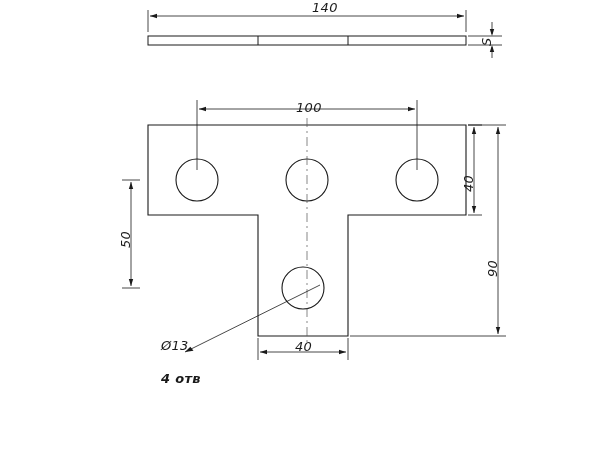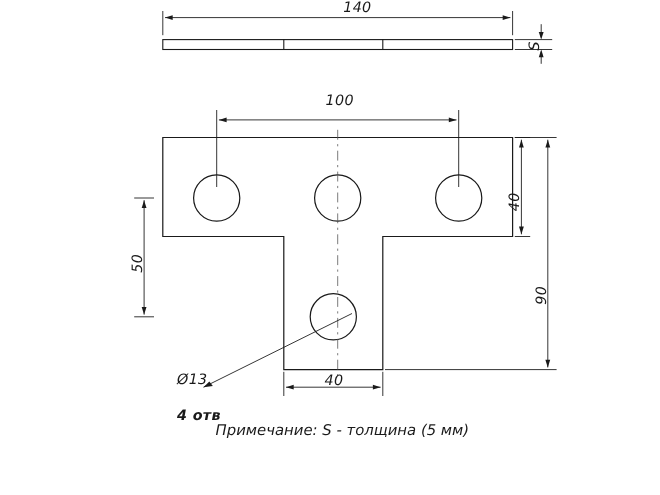--- a/index.html
+++ b/index.html
@@ -135,29 +135,28 @@
         <path d="M185,352 l8.5,-1.2 l-3.2,-4.0 z" fill="#1a1a1a" stroke="none"></path>
       </g>
 
     </g>
   </svg>
 
   <div class="lbl" style="left:296px; top:0px;margin-left:16px;">140</div>
 
   <div class="lbl rot" style="left:479px; top:46px;">S</div>
 
-  <div class="lbl" style="left:296px; top:84px;">100</div>
+  <div class="lbl" style="left:296px; top:100px;">100</div>
 
   <div class="lbl rot" style="left:461px; top:192px;">40</div>
 
   <div class="lbl rot" style="left:485px; top:277px;">90</div>
 
   <div class="lbl rot" style="left:118px; top:248px;">50</div>
 
   <div class="lbl" style="left:295px; top:339px;">40</div>
 
   <div class="lbl" style="left:161px; top:338px;">Ø13</div>
 
   <div class="lbl" style="left:161px; top:371px;font-weight:bold;">4 отв</div>
 
-  <div class="note" style="left:196px; top:383px;">Примечание: S - толщина (5 мм)</div>
 
 </div>
 
 </body></html>

